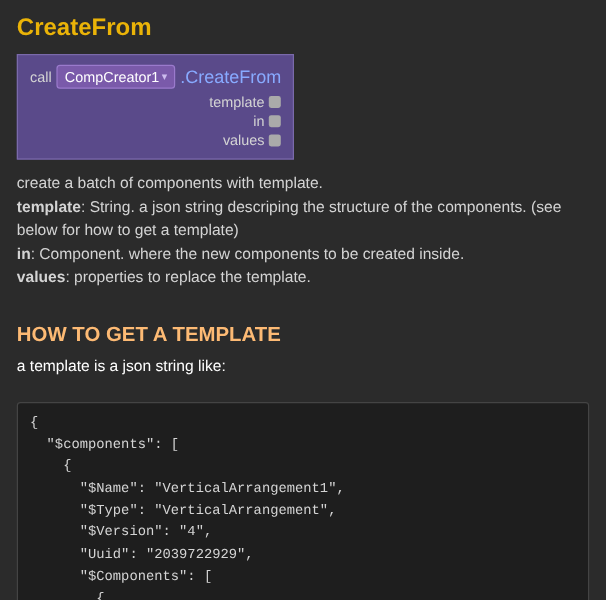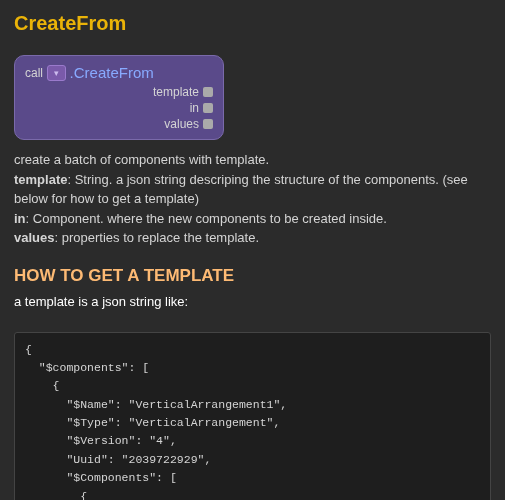--- a/index.html
+++ b/index.html
@@ -16,26 +16,25 @@
     h1.page-title {
       font-size: 20px;
       font-weight: bold;
       color: #eab308;
       margin-bottom: 10px;
     }
 
     .block-diagram {
       background-color: #5a4a8a;
       border: 1px solid #7a6aaa;
-      border-radius: 10px;
+      border-radius: 0;
       padding: 8px 10px;
       display: inline-block;
       margin-bottom: 10px;
       min-width: 210px;
-      margin-top: 10px;
     }
 
     .block-row {
       display: flex;
       align-items: center;
       gap: 4px;
       margin-bottom: 4px;
     }
 
     .block-keyword {
@@ -88,21 +87,21 @@
     }
 
     .block-param-socket {
       width: 10px;
       height: 10px;
       background-color: #aaaaaa;
       border-radius: 2px;
     }
 
     .description-section {
-      margin-bottom: 18px;
+      margin-bottom: 28px;
     }
 
     .description-section p {
       line-height: 1.5;
       font-size: 13px;
       color: #d4d4d4;
     }
 
     .param-name {
       font-weight: bold;
@@ -145,20 +144,21 @@
 <body>
 
 
 
 <h1 class="page-title">CreateFrom</h1>
 
 <div class="block-diagram">
   <div class="block-row">
     <span class="block-keyword">call</span>
     <div class="block-component">
+      <span>CompCreator1</span>
       <span class="dropdown-arrow">▾</span>
     </div>
     <span class="block-method">.CreateFrom</span>
   </div>
   <div class="block-params">
     <div class="block-param-row">
       <span class="block-param-label">template</span>
       <div class="block-param-socket"></div>
     </div>
     <div class="block-param-row">

